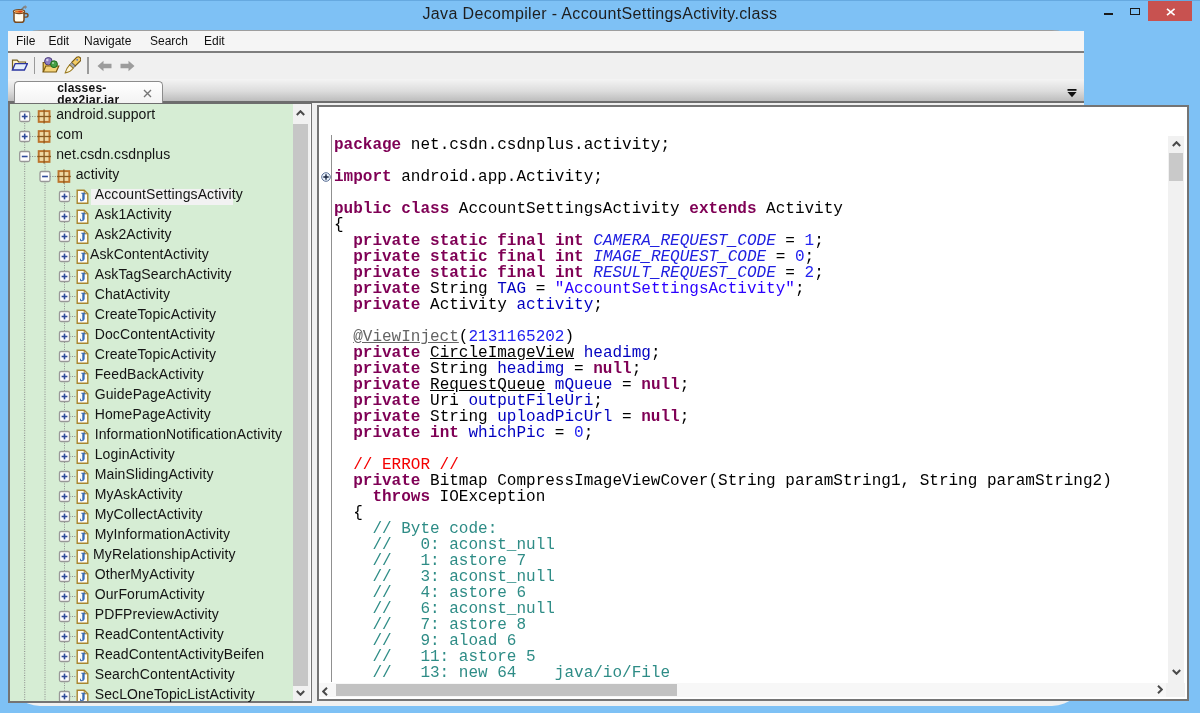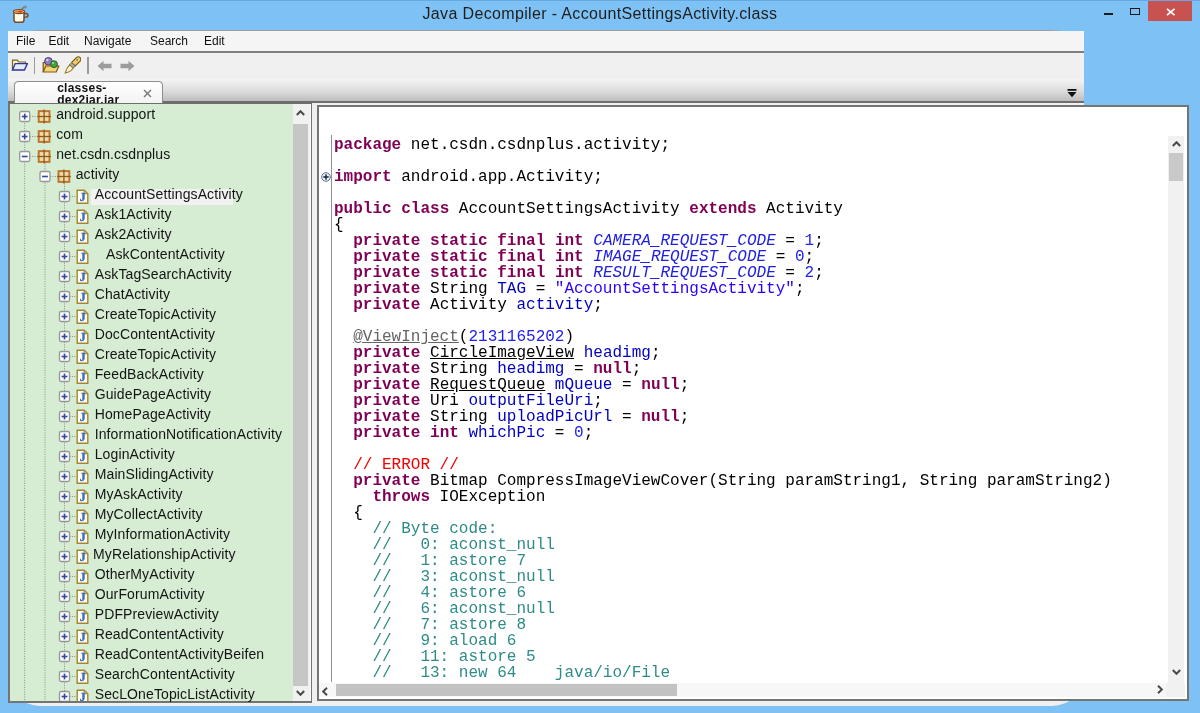--- a/index.html
+++ b/index.html
@@ -402,21 +402,21 @@
         </svg>
       <div id="treesel" style="left: 81px; top: 84.5px; width: 142px; height: 16.5px;"></div>
       <div id="treerows">
           <div class="trow" style="left:46.2px;top:1.5px">android.support</div>
           <div class="trow" style="left:46.2px;top:21.5px">com</div>
           <div class="trow" style="left:46.2px;top:41.5px">net.csdn.csdnplus</div>
           <div class="trow" style="left:65.7px;top:61.5px">activity</div>
           <div class="trow" style="left:84.7px;top:81.5px">AccountSettingsActivity</div>
           <div class="trow" style="left:84.7px;top:101.5px">Ask1Activity</div>
           <div class="trow" style="left:84.7px;top:121.5px">Ask2Activity</div>
-          <div class="trow" style="left:96px;top:141.5px">AskContentActivity</div>
+          <div class="trow" style="left:80px;top:141.5px">AskContentActivity</div>
           <div class="trow" style="left:84.7px;top:161.5px">AskTagSearchActivity</div>
           <div class="trow" style="left:84.7px;top:181.5px">ChatActivity</div>
           <div class="trow" style="left:84.7px;top:201.5px">CreateTopicActivity</div>
           <div class="trow" style="left:84.7px;top:221.5px">DocContentActivity</div>
           <div class="trow" style="left:84.7px;top:241.5px">CreateTopicActivity</div>
           <div class="trow" style="left:84.7px;top:261.5px">FeedBackActivity</div>
           <div class="trow" style="left:84.7px;top:281.5px">GuidePageActivity</div>
           <div class="trow" style="left:84.7px;top:301.5px">HomePageActivity</div>
           <div class="trow" style="left:84.7px;top:321.5px">InformationNotificationActivity</div>
           <div class="trow" style="left:84.7px;top:341.5px">LoginActivity</div>

